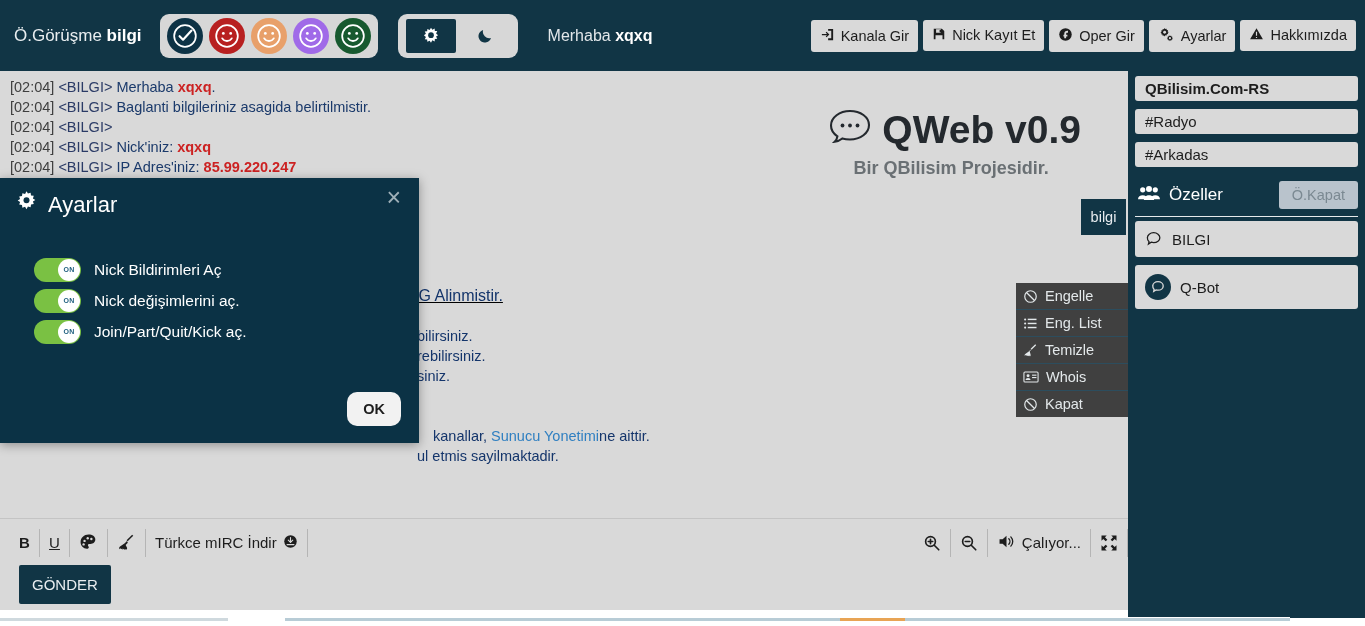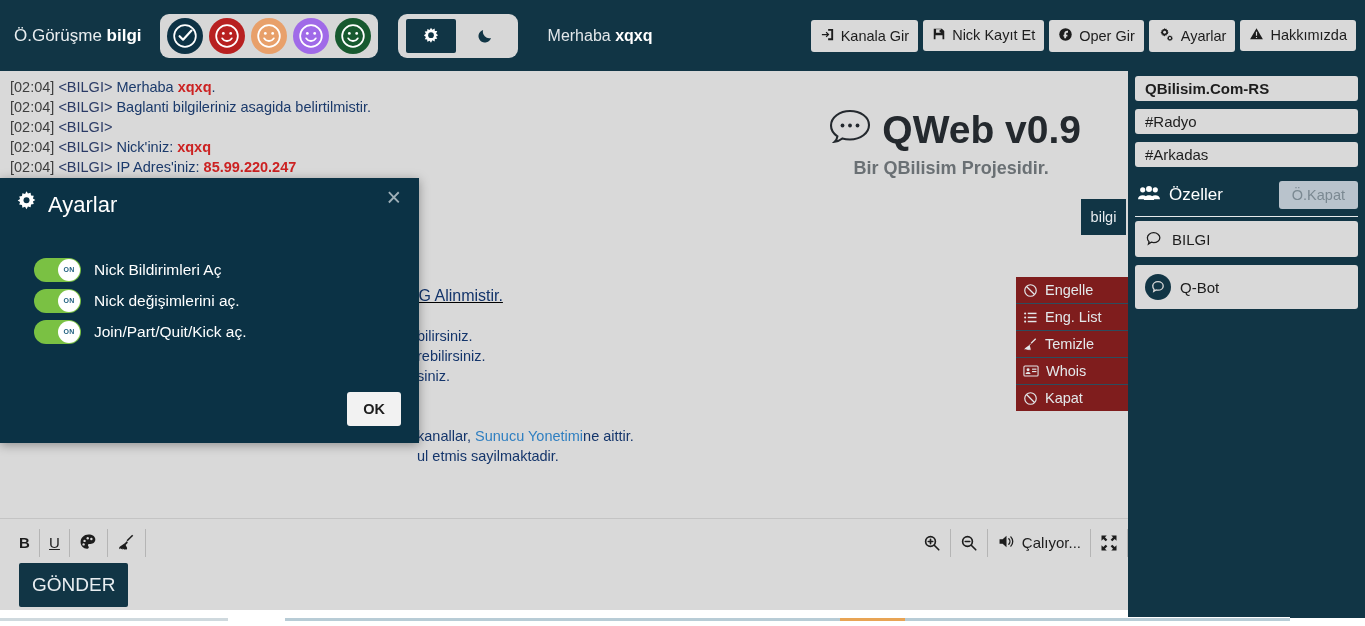--- a/index.html
+++ b/index.html
@@ -122,23 +122,23 @@
     width: 45px; height: 36px;
     background: #113545; color: #e7ebee;
     font-size: 14.5px;
     display: flex; align-items: center; justify-content: center;
     cursor: pointer;
     z-index: 6;
   }
 
   
   #ctxmenu {
-    position: absolute; left: 1016px; top: 206px;
+    position: absolute; left: 1016px; top: 212px;
     width: 120px;
-    background: #7f1d1d;
+    background: #404040;
     z-index: 7;
     padding: 0;
   }
   .ctx-item {
     display: flex; align-items: center; gap: 7px;
     color: #e3e8ea; font-size: 14.5px;
     padding: 5px 7px;
     border-bottom: 1px solid #2c4d5e;
     cursor: pointer;
   }
@@ -183,21 +183,21 @@
     width: 22px; height: 22px; border-radius: 50%;
     background: #ffffff;
     display: flex; align-items: center; justify-content: center;
     font-size: 7px; font-weight: bold; color: #20607f;
     letter-spacing: .3px;
   }
   .toggle-label { color: #ffffff; font-size: 15.5px; white-space: nowrap; }
   #modal-ok {
     position: absolute; right: 18px; bottom: 17px;
     background: #f2f2f2; color: #1d1d1d;
-    border: none; border-radius: 3px;
+    border: none; border-radius: 10px;
     font-size: 14.5px; font-weight: bold;
     padding: 9px 16px; cursor: pointer;
     font-family: inherit;
   }
 
   
   #sidebar {
     position: absolute; left: 1128px; top: 71px;
     width: 237px; height: 546px;
     background: #113545;
@@ -294,21 +294,21 @@
   #msginput::placeholder { color: #6e6e6e; }
   #emoji-pick {
     width: 34px; height: 100%;
     display: flex; align-items: center; justify-content: center;
     cursor: pointer;
   }
   #send {
     margin-left: 11px;
     background: #113545; color: #e9eef1;
     border: none; border-radius: 2px;
-    font-size: 19px; font-weight: normal;
+    font-size: 15px; font-weight: normal;
     padding: 11px 13px; cursor: pointer;
     font-family: inherit;
   }
 
   
   #pagefill {
     position: absolute; left: 0; top: 610px;
     width: 1128px; height: 16px;
     background: #ffffff;
   }
@@ -436,21 +436,21 @@
     </div>
     <div class="l2"><span>Bir </span><span>QBilisim</span><span> Projesidir.</span></div>
   </div>
 
   <div id="chatlog"><div class="ln"><span class="tm">[02:04] </span><span class="nk">&lt;BILGI&gt; </span><span class="tx">Merhaba </span><span class="red">xqxq</span><span class="tx">.</span></div><div class="ln"><span class="tm">[02:04] </span><span class="nk">&lt;BILGI&gt; </span><span class="tx">Baglanti bilgileriniz asagida belirtilmistir.</span></div><div class="ln"><span class="tm">[02:04] </span><span class="nk">&lt;BILGI&gt; </span><span class="tx"></span></div><div class="ln"><span class="tm">[02:04] </span><span class="nk">&lt;BILGI&gt; </span><span class="tx">Nick'iniz: </span><span class="red">xqxq</span></div><div class="ln"><span class="tm">[02:04] </span><span class="nk">&lt;BILGI&gt; </span><span class="tx">IP Adres'iniz: </span><span class="red">85.99.220.247</span></div></div>
   <div id="obscured">
       <div class="ln" style="position: absolute; left: 406px; top: 215px; font-size: 16px; line-height: 20px; text-decoration: underline;"><span class="plain">OG Alinmistir.</span></div>
       <div class="ln" style="position: absolute; left: 417px; top: 255px; font-size: 14.5px; line-height: 20px;"><span class="plain">bilirsiniz.</span></div>
       <div class="ln" style="position: absolute; left: 417px; top: 275px; font-size: 14.5px; line-height: 20px;"><span class="plain">rebilirsiniz.</span></div>
       <div class="ln" style="position: absolute; left: 417px; top: 295px; font-size: 14.5px; line-height: 20px;"><span class="plain">siniz.</span></div>
-      <div class="ln" style="position: absolute; left: 417px; top: 355px; font-size: 14.5px; line-height: 20px;"><span class="plain">kanallar, </span><span class="lnk">Sunucu Yonetimi</span><span class="plain">ne aittir.</span></div>
+      <div class="ln" style="position: absolute; left: 433px; top: 355px; font-size: 14.5px; line-height: 20px;"><span class="plain">kanallar, </span><span class="lnk">Sunucu Yonetimi</span><span class="plain">ne aittir.</span></div>
       <div class="ln" style="position: absolute; left: 417px; top: 375px; font-size: 14.5px; line-height: 20px;"><span class="plain">ul etmis sayilmaktadir.</span></div>
     </div>
 
   <div id="ctxmenu">
       <div class="ctx-item">
         <span style="display: flex;">
           <svg width="15" height="15" viewBox="0 0 24 24" fill="none" stroke="#e3e8ea" stroke-width="1.9">
             <circle cx="12" cy="12" r="9.2"></circle>
             <path d="M5.6 5.6l12.8 12.8"></path>
           </svg>
@@ -585,20 +585,27 @@
         <circle cx="15.6" cy="7.6" r="1.5" fill="#d9d9d9"></circle>
         <circle cx="5.8" cy="14.4" r="1.5" fill="#d9d9d9"></circle>
       </svg>
   </div>
   <div class="tb-item">
     <svg width="19" height="19" viewBox="0 0 24 24" fill="#1d1d1d">
         <path d="M20.5 3.5l-1.4-1.4-7 7 1.4 1.4z"></path>
         <path d="M12.6 10.2L9.8 13l-6 4.2c-1 .7-1.3 2-.7 3l.1.2 1.5-1 .6 1.2 1.3-.9.6 1.3 1.4-1 .6 1.3 1.4-1.1.5 1.2.2-.1c1.1-.4 1.7-1.7 1.4-2.8L10.9 15l2.8-2.8z"></path>
       </svg>
   </div>
+  <div class="tb-item">
+    <span>Türkce mIRC İndir</span>
+    <span><svg width="15" height="15" viewBox="0 0 24 24" fill="#1d1d1d">
+          <circle cx="12" cy="12" r="10"></circle>
+          <path d="M12 5.5v8m0 0l-3.6-3.6M12 13.5l3.6-3.6M6.5 17h11" stroke="#d9d9d9" stroke-width="1.8" fill="none" stroke-linecap="round"></path>
+        </svg></span>
+  </div>
   <div class="tb-spacer"></div>
   <div class="tb-item">
     <svg width="18" height="18" viewBox="0 0 24 24" fill="none" stroke="#1d1d1d" stroke-width="2.2">
         <circle cx="10" cy="10" r="6.5"></circle>
         <path d="M15 15l6 6M7 10h6M10 7v6" stroke-linecap="round"></path>
       </svg>
   </div>
   <div class="tb-item">
     <svg width="18" height="18" viewBox="0 0 24 24" fill="none" stroke="#1d1d1d" stroke-width="2.2">
         <circle cx="10" cy="10" r="6.5"></circle>

